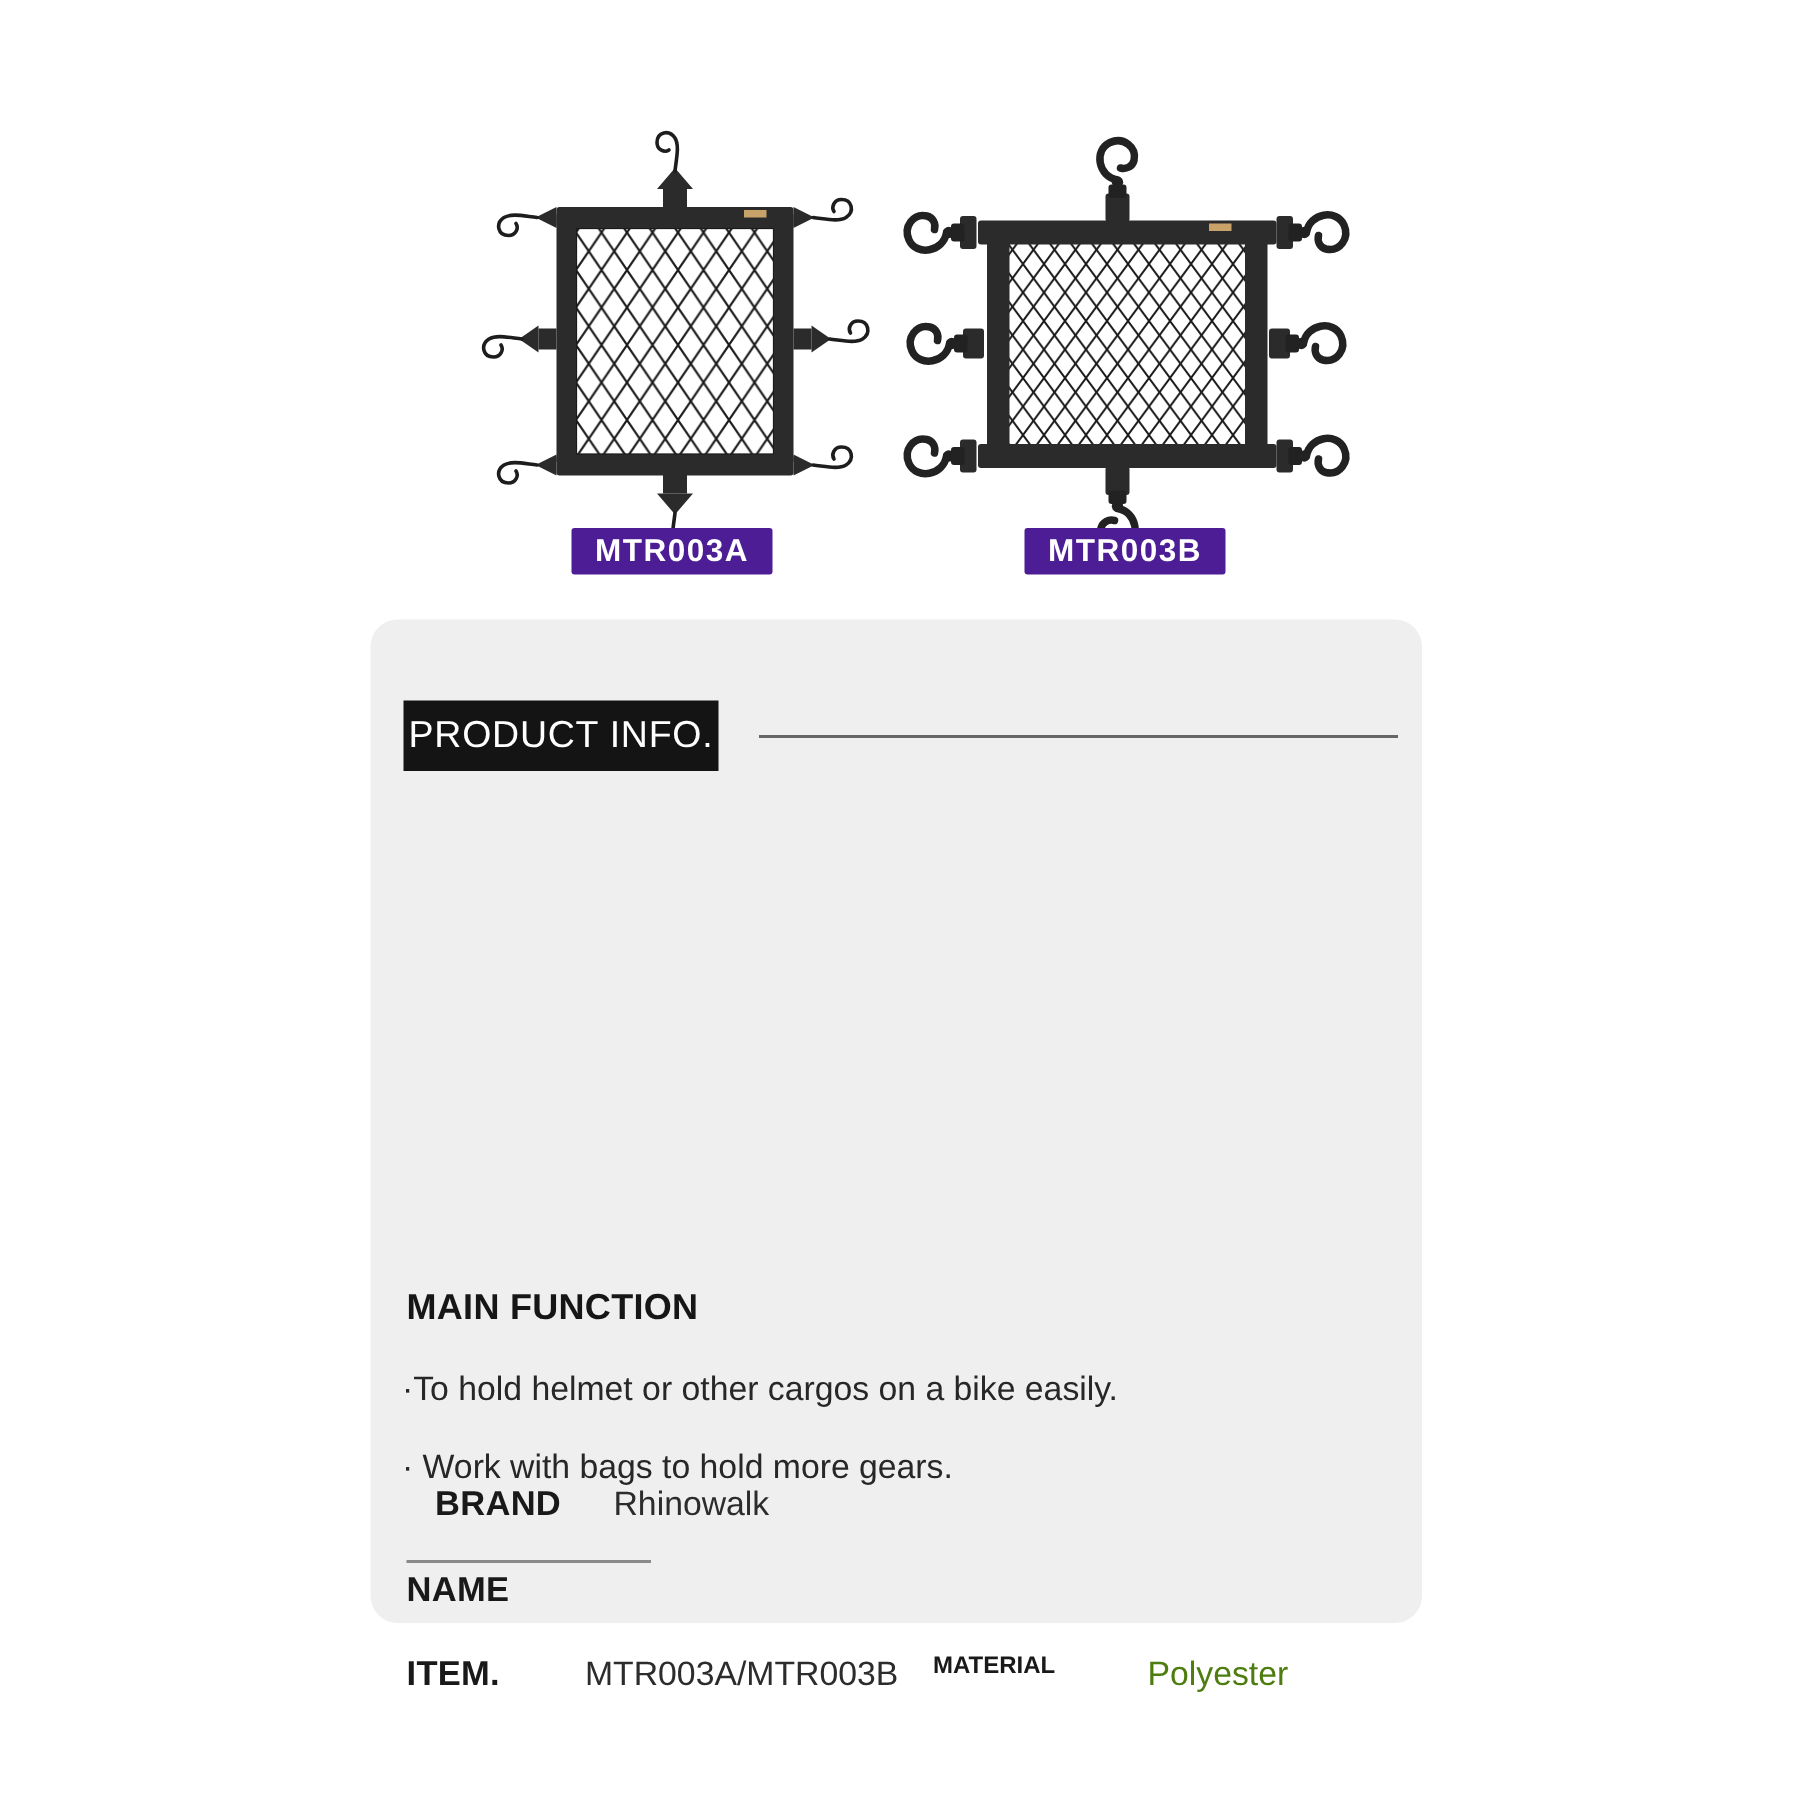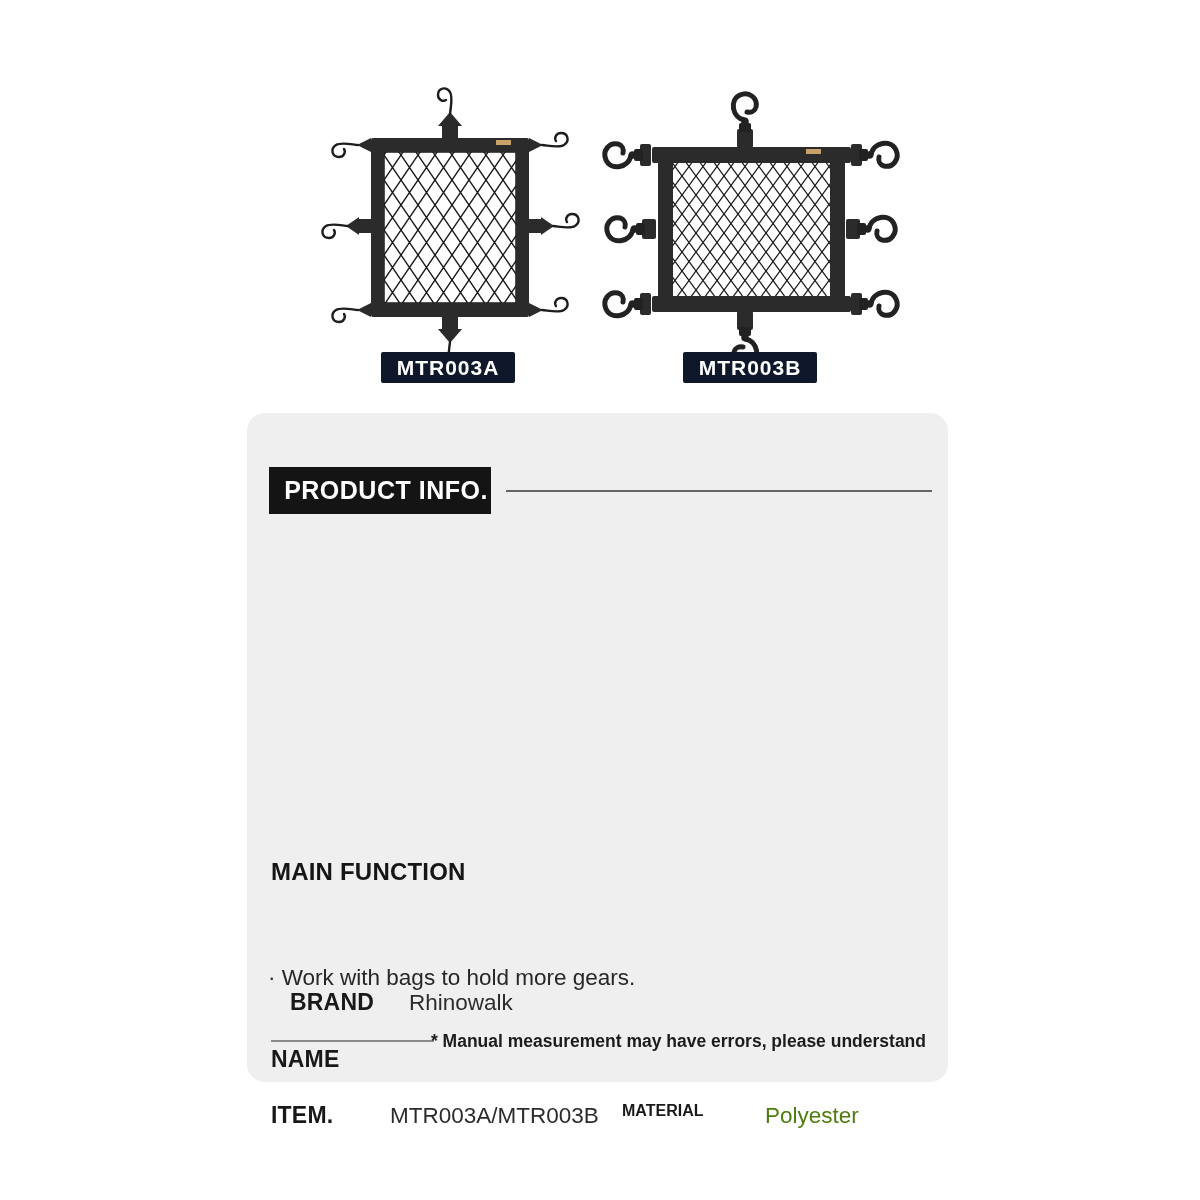--- a/index.html
+++ b/index.html
@@ -3,32 +3,32 @@
 <meta charset="utf-8">
 <style>
   html,body{margin:0;padding:0;background:#ffffff;}
   .canvas{
     position:relative;width:1200px;height:1200px;background:#ffffff;
     font-family:"Liberation Sans",sans-serif;color:#1e1e1e;overflow:hidden;
   }
   svg{overflow:visible;display:block;}
   .net{position:absolute;}
   .model-badge{
-    position:absolute;width:134px;height:31px;background:#0f172a;color:#ffffff;
+    position:absolute;width:134px;height:31px;background:#4c1d95;color:#ffffff;
     display:flex;align-items:center;justify-content:center;
     font-weight:bold;font-size:21px;letter-spacing:1px;border-radius:2px;
   }
   .info-card{
     position:absolute;left:247px;top:413px;width:701px;height:669px;
     background:#efefef;border-radius:18px;
   }
   .pi-badge{
     position:absolute;left:22px;top:54px;width:210px;height:47px;background:#141414;
     color:#ffffff;display:flex;align-items:center;justify-content:center;
-    font-weight:bold;font-size:25px;letter-spacing:0.5px;padding-left:12px;
+    font-weight:normal;font-size:25px;letter-spacing:0.5px;
   }
   .title-line{position:absolute;left:259px;top:77px;width:426px;height:2px;background:#666666;}
   .row{position:absolute;left:0;right:0;height:30px;}
   .spec-label{position:absolute;left:24px;top:0;font-size:23px;font-weight:bold;color:#191919;letter-spacing:0.2px;}
   .spec-value{position:absolute;left:143px;top:1px;font-size:22.5px;font-weight:400;color:#2c2c2c;}
   .spec-label2{position:absolute;left:375px;top:0;font-size:16px;font-weight:bold;color:#191919;}
   .spec-value2{position:absolute;left:518px;top:1px;font-size:22.5px;font-weight:400;color:#4d7c0f;}
   .mf-heading{position:absolute;left:24px;top:0;font-size:24px;font-weight:bold;color:#161616;letter-spacing:0.2px;}
   .bullet{position:absolute;left:21px;top:0;font-size:22.5px;font-weight:400;color:#272727;}
   .disc-line{position:absolute;left:24px;top:627px;width:163px;height:2px;background:#8a8a8a;}
@@ -159,21 +159,23 @@
       <span class="spec-value">MTR003A/MTR003B</span>
       <span class="spec-label2">MATERIAL</span>
       <span class="spec-value2">Polyester</span>
     </div>
 
 
     <div class="row" style="top:445px;">
       <span class="mf-heading">MAIN FUNCTION</span>
     </div>
 
+    <div class="row" style="top:500px;">
+      <span class="bullet">·To hold helmet or other cargos on a bike easily.</span>
+    </div>
     <div class="row" style="top:539px;margin-top:13px;">
       <span class="bullet">· Work with bags to hold more gears.</span>
     </div>
 
     <div class="disc-line"></div>
-    <div class="disc-text">* Manual measurement may have errors, please understand</div>
   </div>
 
 </div>
 
 </body></html>

